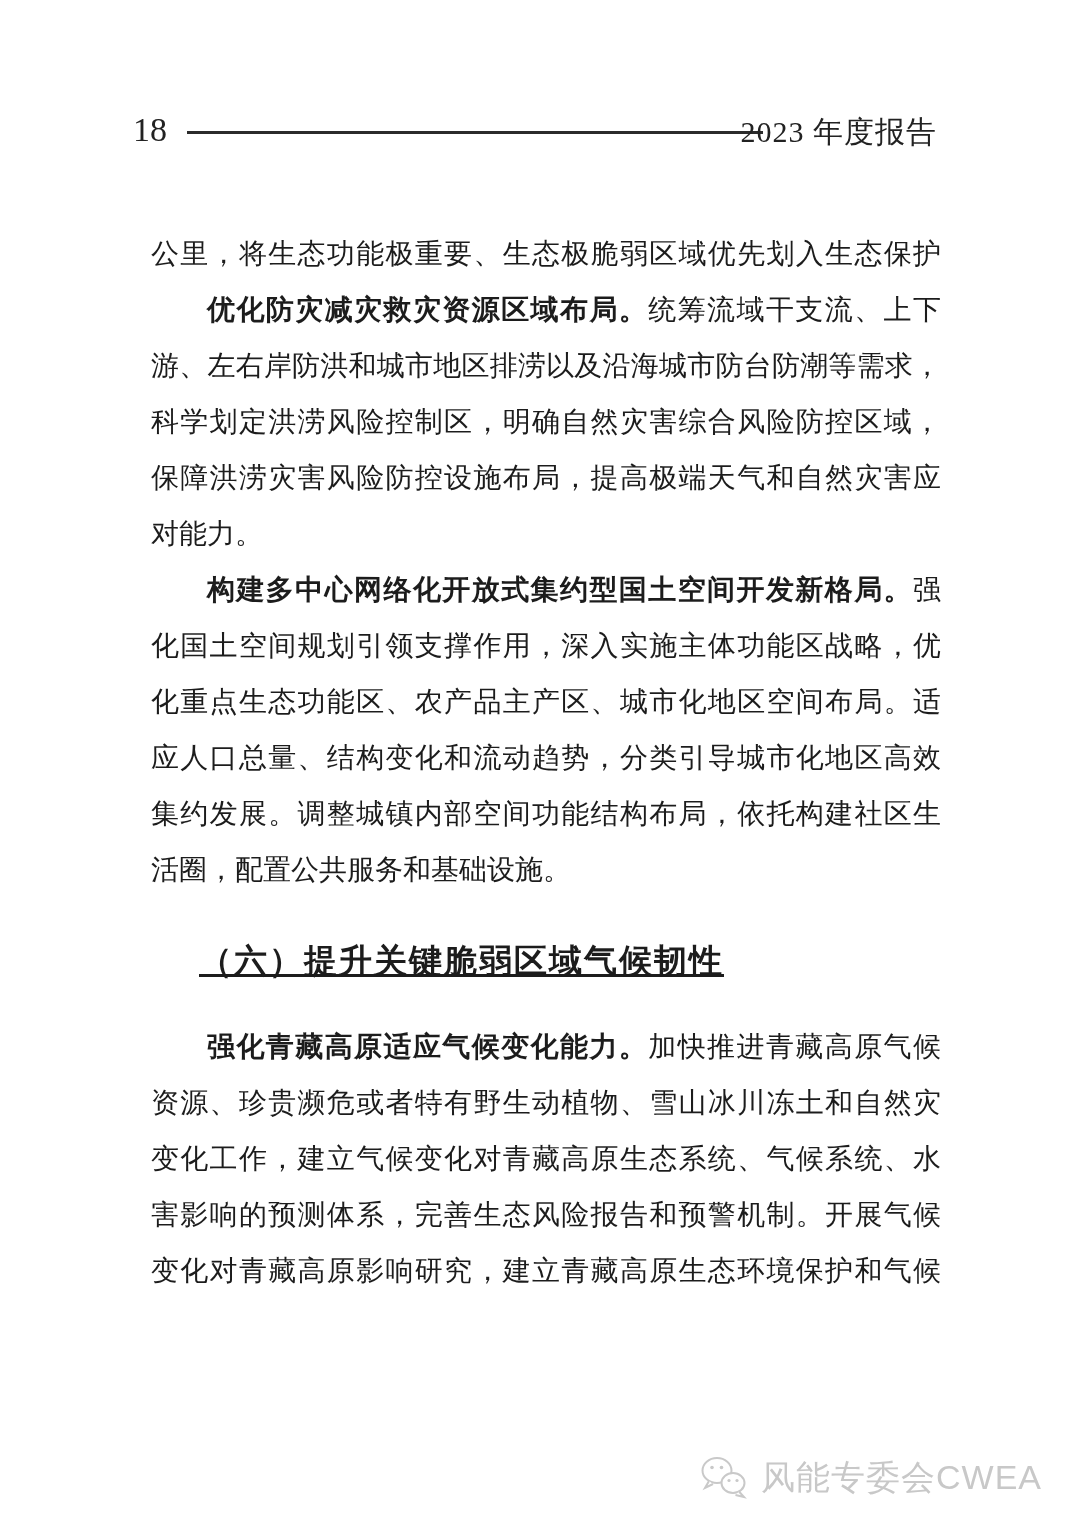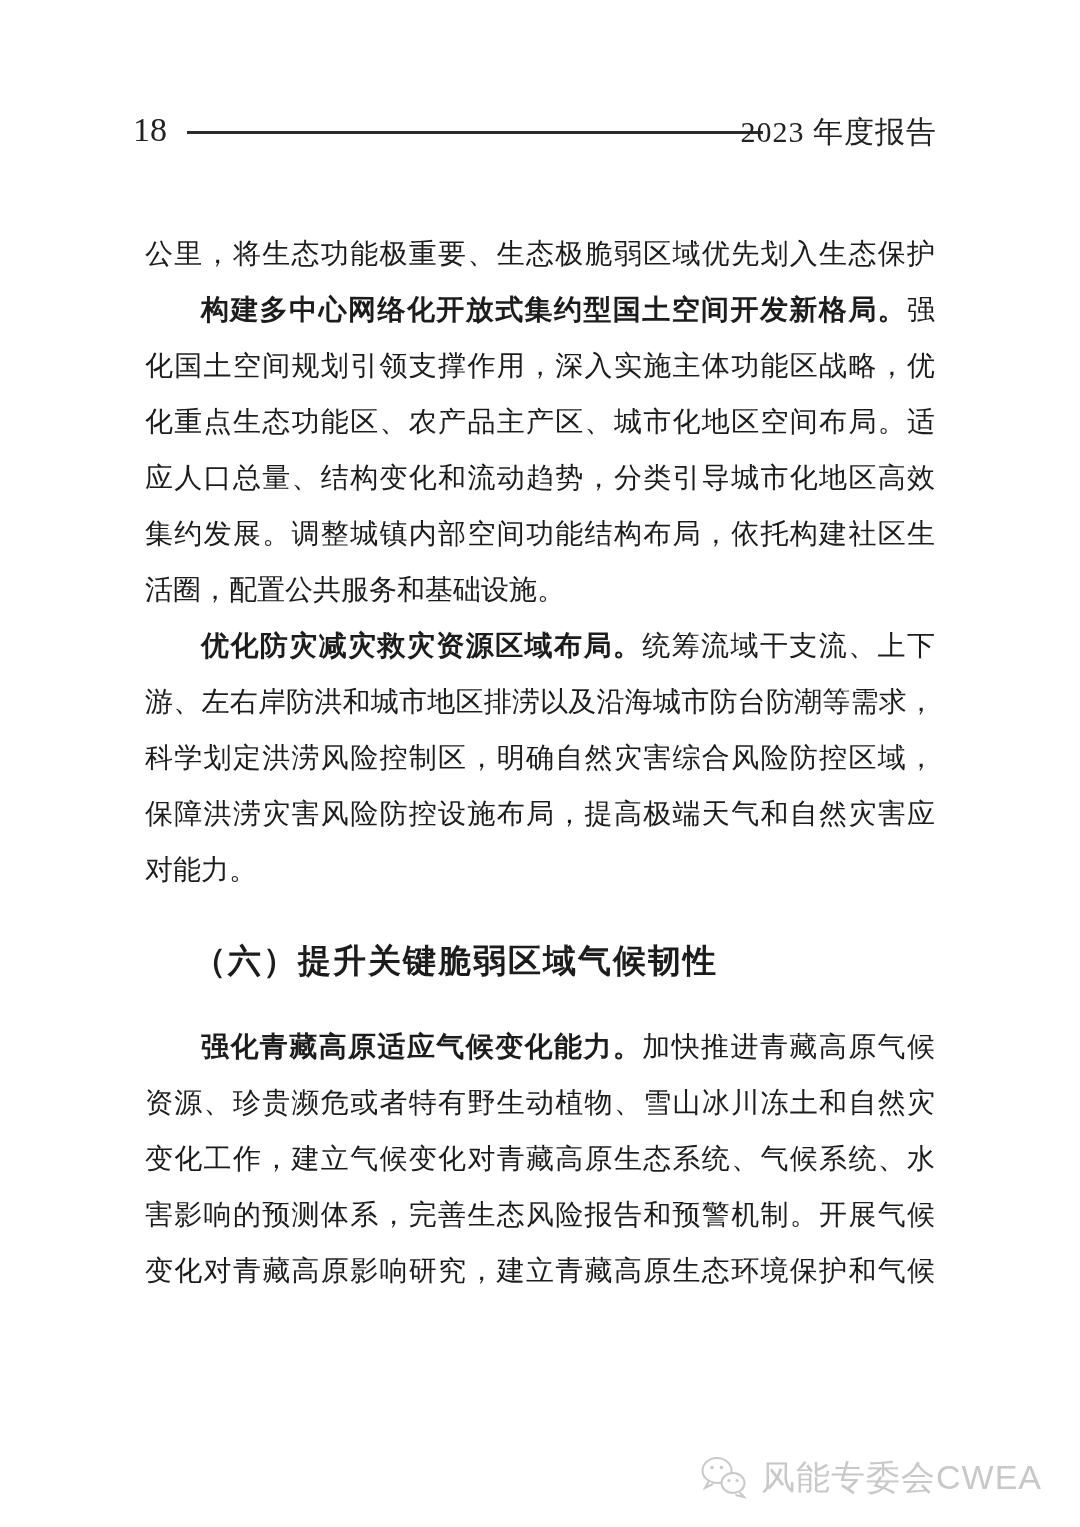--- a/index.html
+++ b/index.html
@@ -37,21 +37,21 @@
     font-size: 30px;
     line-height: 38px;
     color: #222222;
     letter-spacing: 1px;
     margin-left: 28px;
   }
 
   
   #doc-body {
     position: absolute;
-    left: 145px;
+    left: 151px;
     top: 226px;
     width: 790px;
   }
   .para { margin: 0; }
   .line {
     height: 56px;
     line-height: 56px;
     font-size: 28px;
     white-space: nowrap;
     overflow: visible;
@@ -65,20 +65,21 @@
   .seg-bold { font-weight: bold; }
 
   .para.heading { margin: 35px 0 30px 0; }
   .para.heading .line {
     font-size: 33px;
     font-weight: bold;
     font-family: "Liberation Sans", "DejaVu Sans", sans-serif;
     padding-left: 48px;
     letter-spacing: 2px;
     white-space: nowrap;
+    text-decoration: underline;
   }
 
   
   .watermark {
     position: absolute;
     top: 1455px;
     right: 38px;
     display: flex;
     align-items: center;
     gap: 12px;
@@ -98,33 +99,33 @@
 
 <div class="page-number">18</div>
 <div class="header-rule"></div>
 <div class="header-title">2023 年度报告</div>
 
 <div id="doc-body">
     <div class="para">
       <div class="line justify"><span class="seg-regular">公里，将生态功能极重要、生态极脆弱区域优先划入生态保护</span></div>
     </div>
     <div class="para">
+      <div class="line justify indent"><span class="seg-bold">优化防灾减灾救灾资源区域布局。</span><span class="seg-regular">统筹流域干支流、上下</span></div>
+      <div class="line justify"><span class="seg-regular">游、左右岸防洪和城市地区排涝以及沿海城市防台防潮等需求，</span></div>
+      <div class="line justify"><span class="seg-regular">科学划定洪涝风险控制区，明确自然灾害综合风险防控区域，</span></div>
+      <div class="line justify"><span class="seg-regular">保障洪涝灾害风险防控设施布局，提高极端天气和自然灾害应</span></div>
+      <div class="line"><span class="seg-regular">对能力。</span></div>
+    </div>
+    <div class="para">
       <div class="line justify indent"><span class="seg-bold">构建多中心网络化开放式集约型国土空间开发新格局。</span><span class="seg-regular">强</span></div>
       <div class="line justify"><span class="seg-regular">化国土空间规划引领支撑作用，深入实施主体功能区战略，优</span></div>
       <div class="line justify"><span class="seg-regular">化重点生态功能区、农产品主产区、城市化地区空间布局。适</span></div>
       <div class="line justify"><span class="seg-regular">应人口总量、结构变化和流动趋势，分类引导城市化地区高效</span></div>
       <div class="line justify"><span class="seg-regular">集约发展。调整城镇内部空间功能结构布局，依托构建社区生</span></div>
       <div class="line"><span class="seg-regular">活圈，配置公共服务和基础设施。</span></div>
-    </div>
-    <div class="para">
-      <div class="line justify indent"><span class="seg-bold">优化防灾减灾救灾资源区域布局。</span><span class="seg-regular">统筹流域干支流、上下</span></div>
-      <div class="line justify"><span class="seg-regular">游、左右岸防洪和城市地区排涝以及沿海城市防台防潮等需求，</span></div>
-      <div class="line justify"><span class="seg-regular">科学划定洪涝风险控制区，明确自然灾害综合风险防控区域，</span></div>
-      <div class="line justify"><span class="seg-regular">保障洪涝灾害风险防控设施布局，提高极端天气和自然灾害应</span></div>
-      <div class="line"><span class="seg-regular">对能力。</span></div>
     </div>
     <div class="para heading">
       <div class="line"><span class="seg-bold">（六）提升关键脆弱区域气候韧性</span></div>
     </div>
     <div class="para">
       <div class="line justify indent"><span class="seg-bold">强化青藏高原适应气候变化能力。</span><span class="seg-regular">加快推进青藏高原气候</span></div>
       <div class="line justify"><span class="seg-regular">资源、珍贵濒危或者特有野生动植物、雪山冰川冻土和自然灾</span></div>
       <div class="line justify"><span class="seg-regular">变化工作，建立气候变化对青藏高原生态系统、气候系统、水</span></div>
       <div class="line justify"><span class="seg-regular">害影响的预测体系，完善生态风险报告和预警机制。开展气候</span></div>
       <div class="line justify"><span class="seg-regular">变化对青藏高原影响研究，建立青藏高原生态环境保护和气候</span></div>

